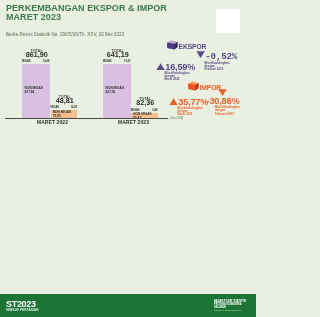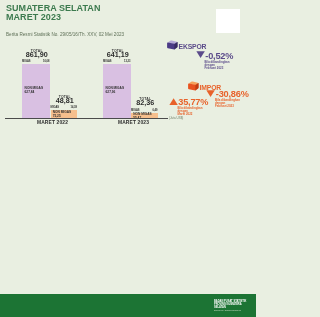--- a/index.html
+++ b/index.html
@@ -13,21 +13,21 @@
   .tot-val{font-size:7.2px;font-weight:bold;color:#2b2b2b;text-align:center;line-height:6.4px}
   .grpname{font-size:4.9px;font-weight:bold;color:#2e2e2e;letter-spacing:0.15px}
   .footer{position:absolute;left:0;bottom:0;width:256px;height:23px;background:#1c7434}
 </style>
 </head>
 <body>
 
 <div id="root">
 
   <div class="a" style="left:6px;top:3.5px;width:190px">
-    <div class="ttl">SUMATERA SELATAN</div>
+    <div class="ttl">PERKEMBANGAN EKSPOR &amp; IMPOR</div>
     <div class="ttl">MARET 2023</div>
   </div>
   <div class="a sub" style="left:6px;top:32px">Berita Resmi Statistik No. 29/05/16/Th. XXV, 02 Mei 2023</div>
 
   <div class="a" id="qr" style="left:216px;top:9px;width:24px;height:24px;background:#fff"></div>
 
   <div class="a" id="topchart" style="left:0;top:0;width:256px;height:128px">
       <div class="a" style=" left:22px;top:64px;width:27.5px;height:54.3px;background:#d9c0e2;"></div>
       <div class="a tot-lbl" style="left:16.75px;top:48.8px;width:40px;">TOTAL</div>
       <div class="a tot-val" style="left:16.75px;top:51.7px;width:40px;">861,90</div>
@@ -79,40 +79,53 @@
     </div>
 
   <div class="a" id="stats" style="left:0;top:0;width:256px;height:128px">
       <div class="a" style="left:166px;top:39.5px;line-height:0;"><svg width="12" height="10.5" viewBox="0 0 24 21">
           <path d="M3.2 5.2 L9.5 1.2 Q10.4 0.7 11.5 0.9 L21.6 3.3 Q23 3.7 22.3 4.6 L17.4 8.3 Z" fill="#b3a7d6"></path>
           <path d="M2.2 6.6 Q2.2 5.0 3.8 5.2 L16.6 7.6 Q18.2 7.9 18.2 9.5 L18.2 17.4 Q18.2 19.1 16.6 18.8 L3.8 16.4 Q2.2 16.1 2.2 14.5 Z" fill="#4b3b86"></path>
           <path d="M17.2 7.6 L22.4 4.2 Q23.4 3.6 23.4 5.0 L23.4 13.0 Q23.4 14.4 22.4 15.1 L17.6 18.4 Q16.8 19.0 16.8 17.6 L16.8 9.2 Q16.8 8.0 17.2 7.6 Z" fill="#372a63"></path>
         </svg></div>
       <div class="a" style="left:178.5px;top:42.8px;font-size:6.8px;font-weight:bold;letter-spacing:-0.15px;color:#5b4b8a;">EKSPOR</div>
       <div class="a" style="left:195.5px;top:50.6px;">
-        <div style="display:flex;align-items:flex-start;">
+        <div style="display:flex;align-items:flex-start;font-family:Liberation Mono, monospace;">
           <span style="display:inline-block;line-height:0;margin-right:0.6px;"><svg width="9.2" height="7.2" viewBox="0 0 10 8">
               <path d="M5 7.7 L0.3 0.3 L9.7 0.3 Z" fill="#5b4b8a"></path>
             </svg></span>
           <span style="font-size:9.2px;font-weight:bold;letter-spacing:-0.2px;color:#5b4b8a;">-0,52%</span>
         </div>
         <div style="font-size:2.9px;line-height:3.1px;font-weight:bold;margin-left:9px;margin-top:0.4px;color:#5b4b8a;">
           <div>Bila dibandingkan</div>
           <div>dengan</div>
           <div>Februari 2023</div>
         </div>
       </div>
+      <div class="a" style="left:155.5px;top:61.5px;">
+        <div style="display:flex;align-items:center;">
+          <span style="display:inline-block;line-height:0;margin-right:0.6px;"><svg width="9.2" height="7.2" viewBox="0 0 10 8">
+              <path d="M5 0.3 L9.7 7.7 L0.3 7.7 Z" fill="#5b4b8a"></path>
+            </svg></span>
+          <span style="font-size:9.2px;font-weight:bold;letter-spacing:-0.2px;color:#5b4b8a;">16,59%</span>
+        </div>
+        <div style="font-size:2.9px;line-height:3.1px;font-weight:bold;margin-left:9px;margin-top:0.4px;color:#5b4b8a;">
+          <div>Bila dibandingkan</div>
+          <div>dengan</div>
+          <div>Maret 2022</div>
+        </div>
+      </div>
       <div class="a" style="left:187px;top:80.5px;line-height:0;"><svg width="12" height="10.5" viewBox="0 0 24 21">
           <path d="M3.2 5.2 L9.5 1.2 Q10.4 0.7 11.5 0.9 L21.6 3.3 Q23 3.7 22.3 4.6 L17.4 8.3 Z" fill="#f6a15c"></path>
           <path d="M2.2 6.6 Q2.2 5.0 3.8 5.2 L16.6 7.6 Q18.2 7.9 18.2 9.5 L18.2 17.4 Q18.2 19.1 16.6 18.8 L3.8 16.4 Q2.2 16.1 2.2 14.5 Z" fill="#e8521f"></path>
           <path d="M17.2 7.6 L22.4 4.2 Q23.4 3.6 23.4 5.0 L23.4 13.0 Q23.4 14.4 22.4 15.1 L17.6 18.4 Q16.8 19.0 16.8 17.6 L16.8 9.2 Q16.8 8.0 17.2 7.6 Z" fill="#c23b10"></path>
         </svg></div>
       <div class="a" style="left:199.5px;top:83.8px;font-size:6.8px;font-weight:bold;letter-spacing:-0.15px;color:#e8622a;">IMPOR</div>
       <div class="a" style="left:206px;top:88.8px;">
-        <div style="display:flex;align-items:center;">
+        <div style="display:flex;align-items:center;flex-direction:column;">
           <span style="display:inline-block;line-height:0;margin-right:0.6px;"><svg width="9.2" height="7.2" viewBox="0 0 10 8">
               <path d="M5 7.7 L0.3 0.3 L9.7 0.3 Z" fill="#e8622a"></path>
             </svg></span>
           <span style="font-size:9.2px;font-weight:bold;letter-spacing:-0.2px;color:#e8622a;">-30,86%</span>
         </div>
         <div style="font-size:2.9px;line-height:3.1px;font-weight:bold;margin-left:9px;margin-top:0.4px;color:#e8622a;">
           <div>Bila dibandingkan</div>
           <div>dengan</div>
           <div>Februari 2023</div>
         </div>
@@ -132,19 +145,23 @@
       </div>
     </div>
 
   <div class="a" id="linechart" style="left:0;top:126px;width:256px;height:96px"></div>
 
   <div class="a" id="neraca" style="left:0;top:222px;width:150px;height:68px"></div>
 
   <div class="a" id="panels" style="left:150px;top:222px;width:106px;height:70px"></div>
 
   <div class="footer">
+    <div class="a" style="left:6px;top:5px">
+      <div style="font-size:9px;font-weight:bold;color:#fff;letter-spacing:-0.3px">ST2023</div>
+      <div style="font-size:2.6px;font-weight:bold;color:#fff;letter-spacing:0.4px">SENSUS PERTANIAN</div>
+    </div>
     <div class="a" style="left:214px;top:6px;width:40px">
       <div style="font-size:2.6px;font-weight:bold;color:#fff">BADAN PUSAT STATISTIK</div>
       <div style="font-size:2.6px;font-weight:bold;color:#fff">PROVINSI SUMATERA SELATAN</div>
       <div style="font-size:2.2px;color:#cfe0c9">bps.go.id | sumsel.bps.go.id</div>
     </div>
   </div>
 </div>
 
 </body></html>

